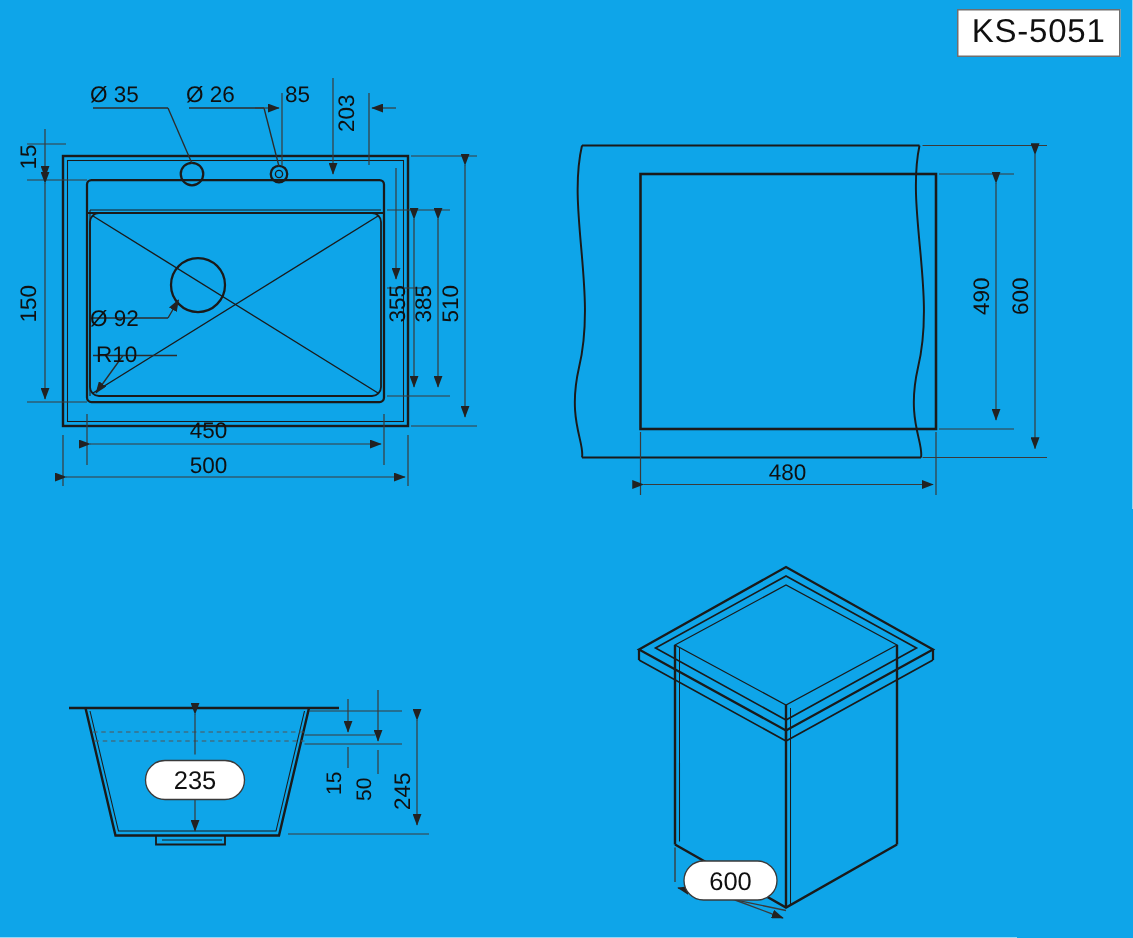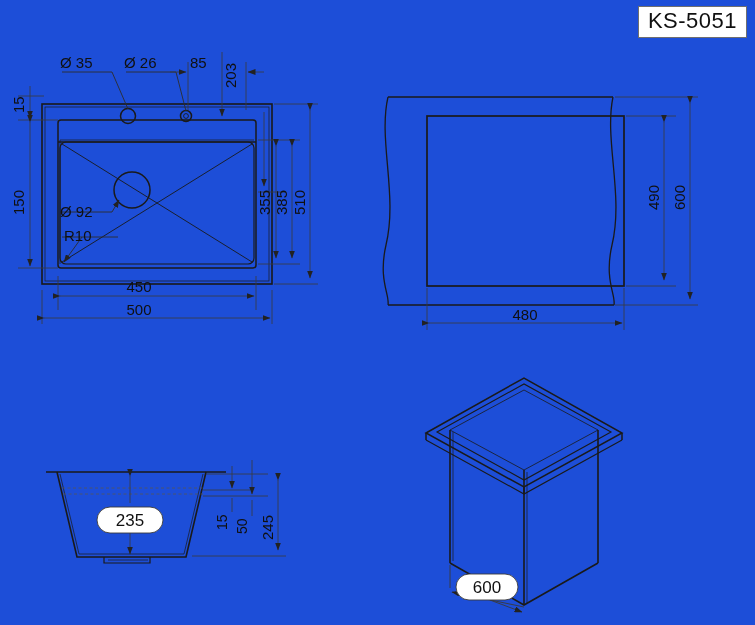--- a/index.html
+++ b/index.html
@@ -1,17 +1,17 @@
 <!DOCTYPE html>
 <html><head>
 <meta charset="utf-8">
 <style>
   html,body{margin:0;padding:0;background:#ffffff;}
   body{font-family:"Liberation Sans",sans-serif;}
-  #sheet{position:relative;width:755px;height:625px;background:#1d4ed8;overflow:hidden;}
+  #sheet{position:relative;width:755px;height:625px;background:#0ea5e9;overflow:hidden;}
   #sheet svg{position:absolute;left:0;top:0;}
   .title-box{
     position:absolute;right:8px;top:6px;
     border:1px solid #6f6f6f;
     padding:2px 9px 3px 9px;
     font-size:22px;letter-spacing:0.5px;color:#101010;
     background:#ffffff;line-height:1.12;
   }
   .wm{
     position:absolute;right:12px;bottom:14px;

